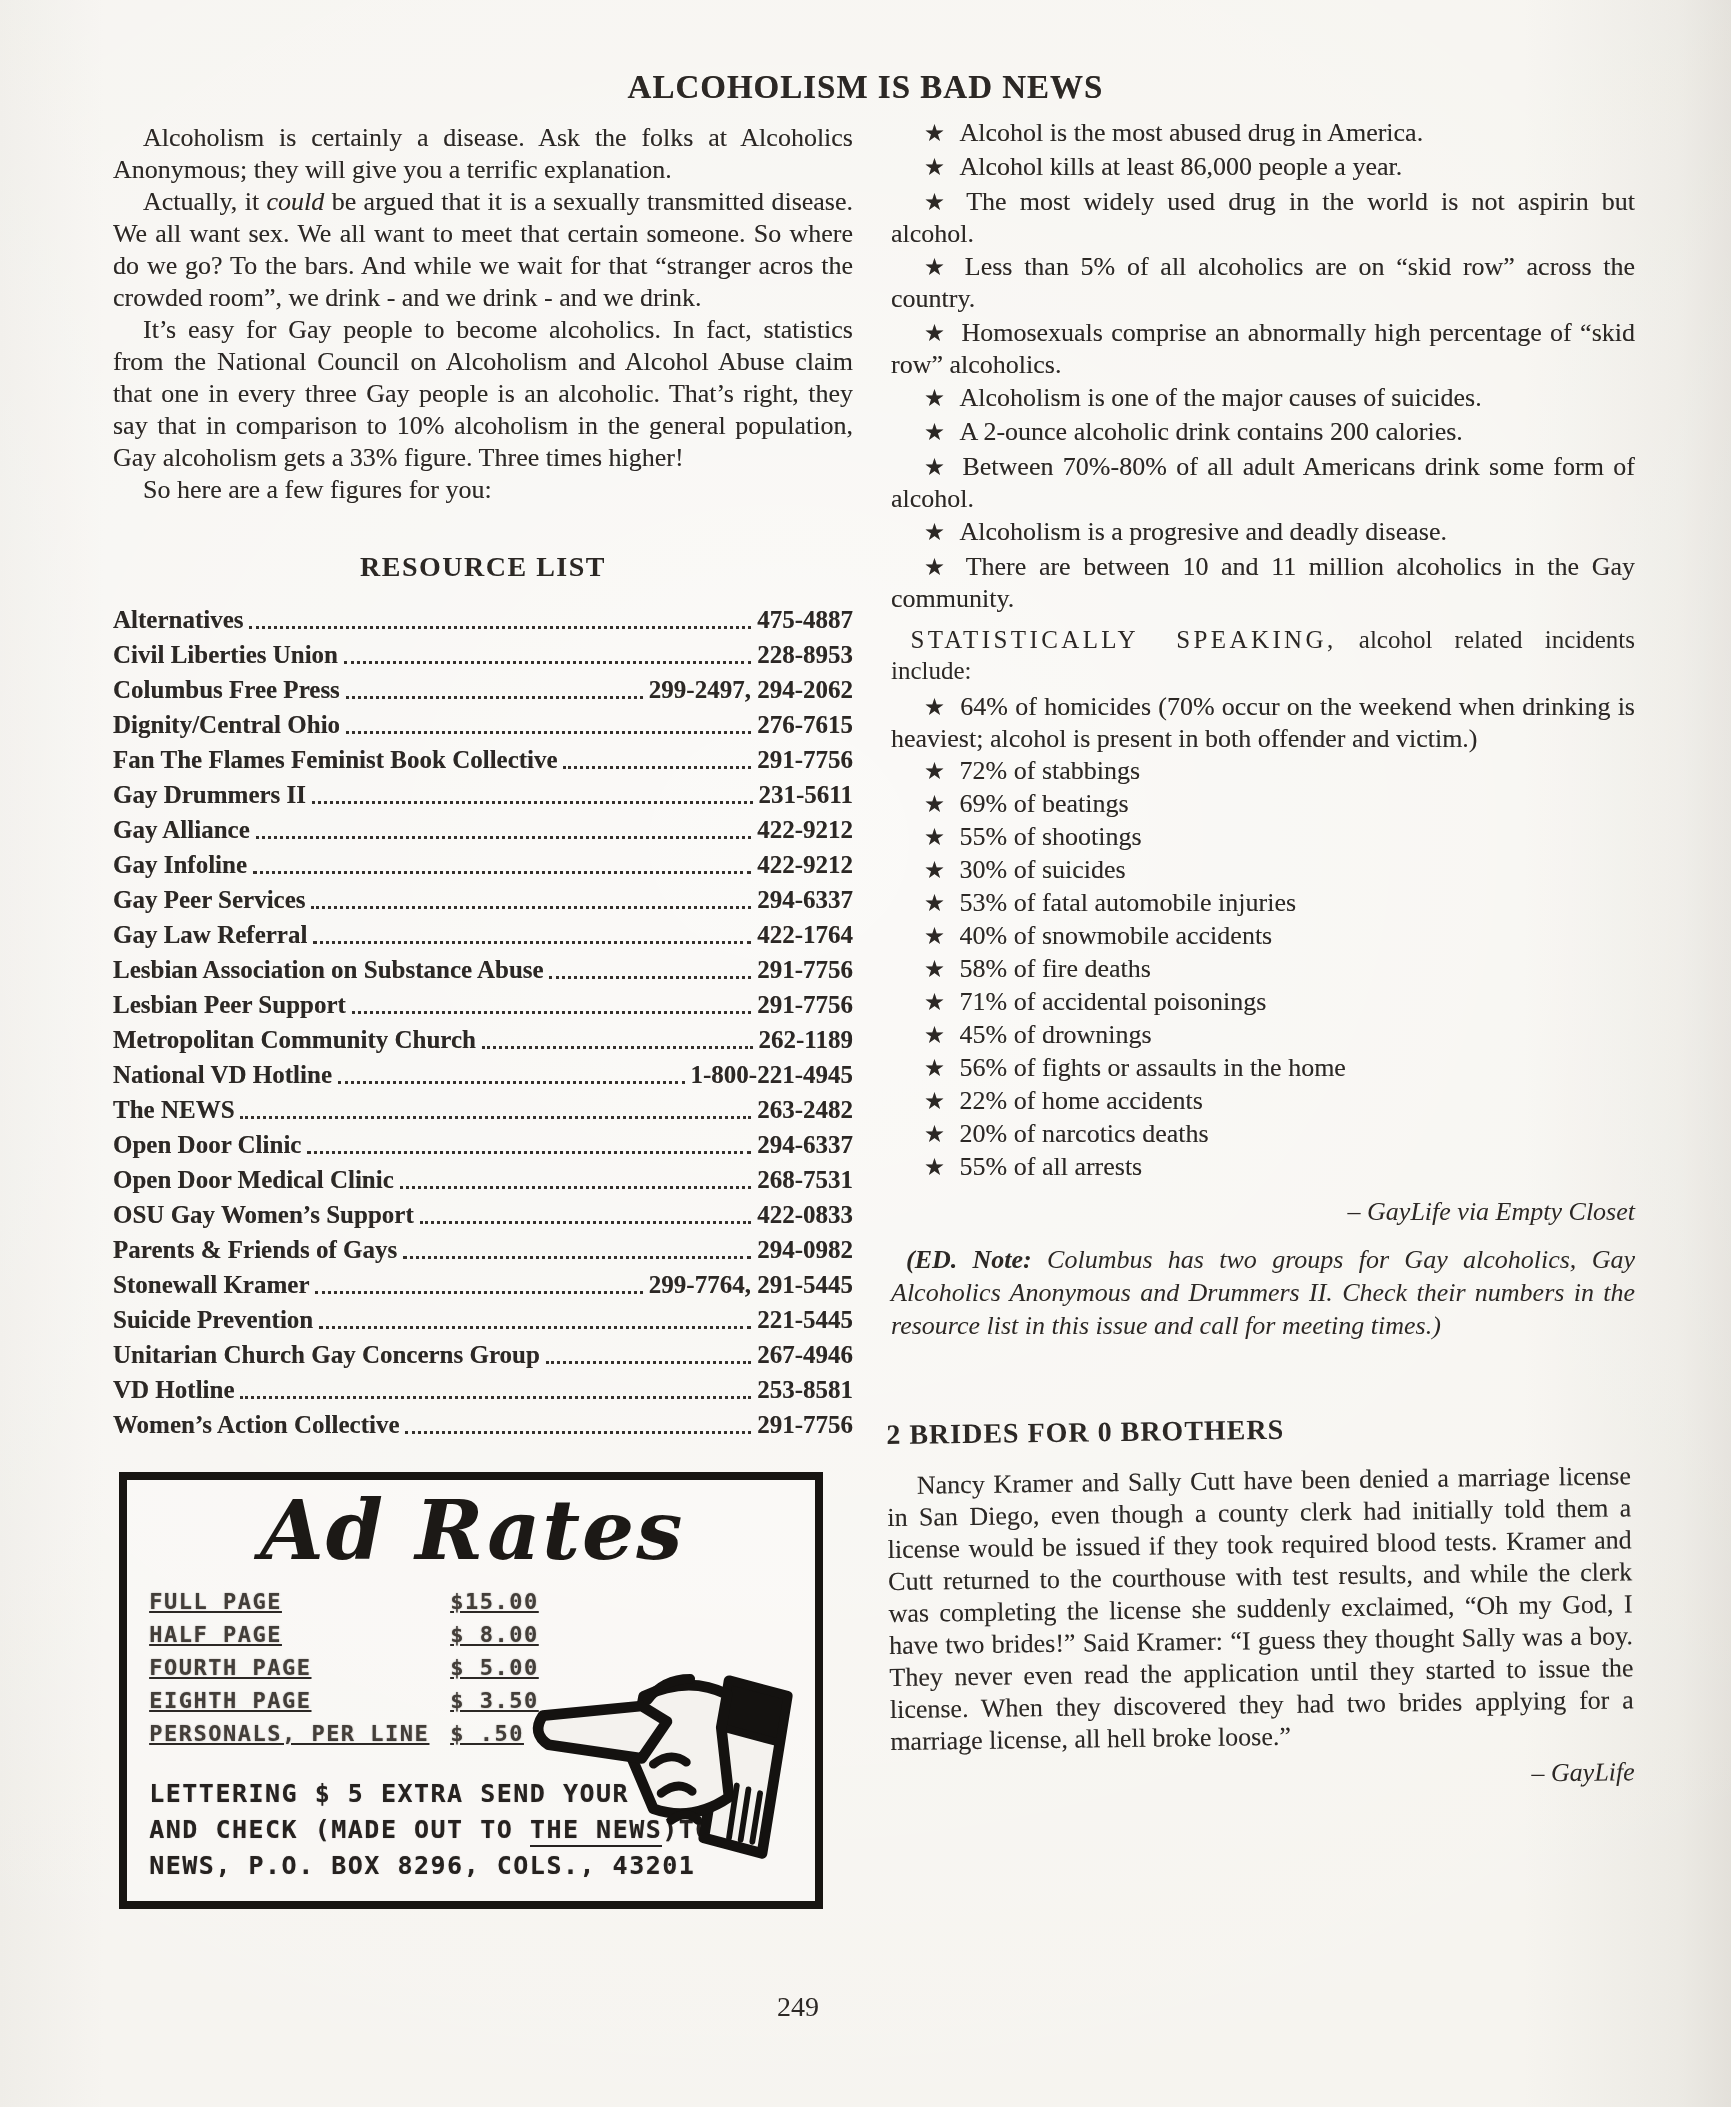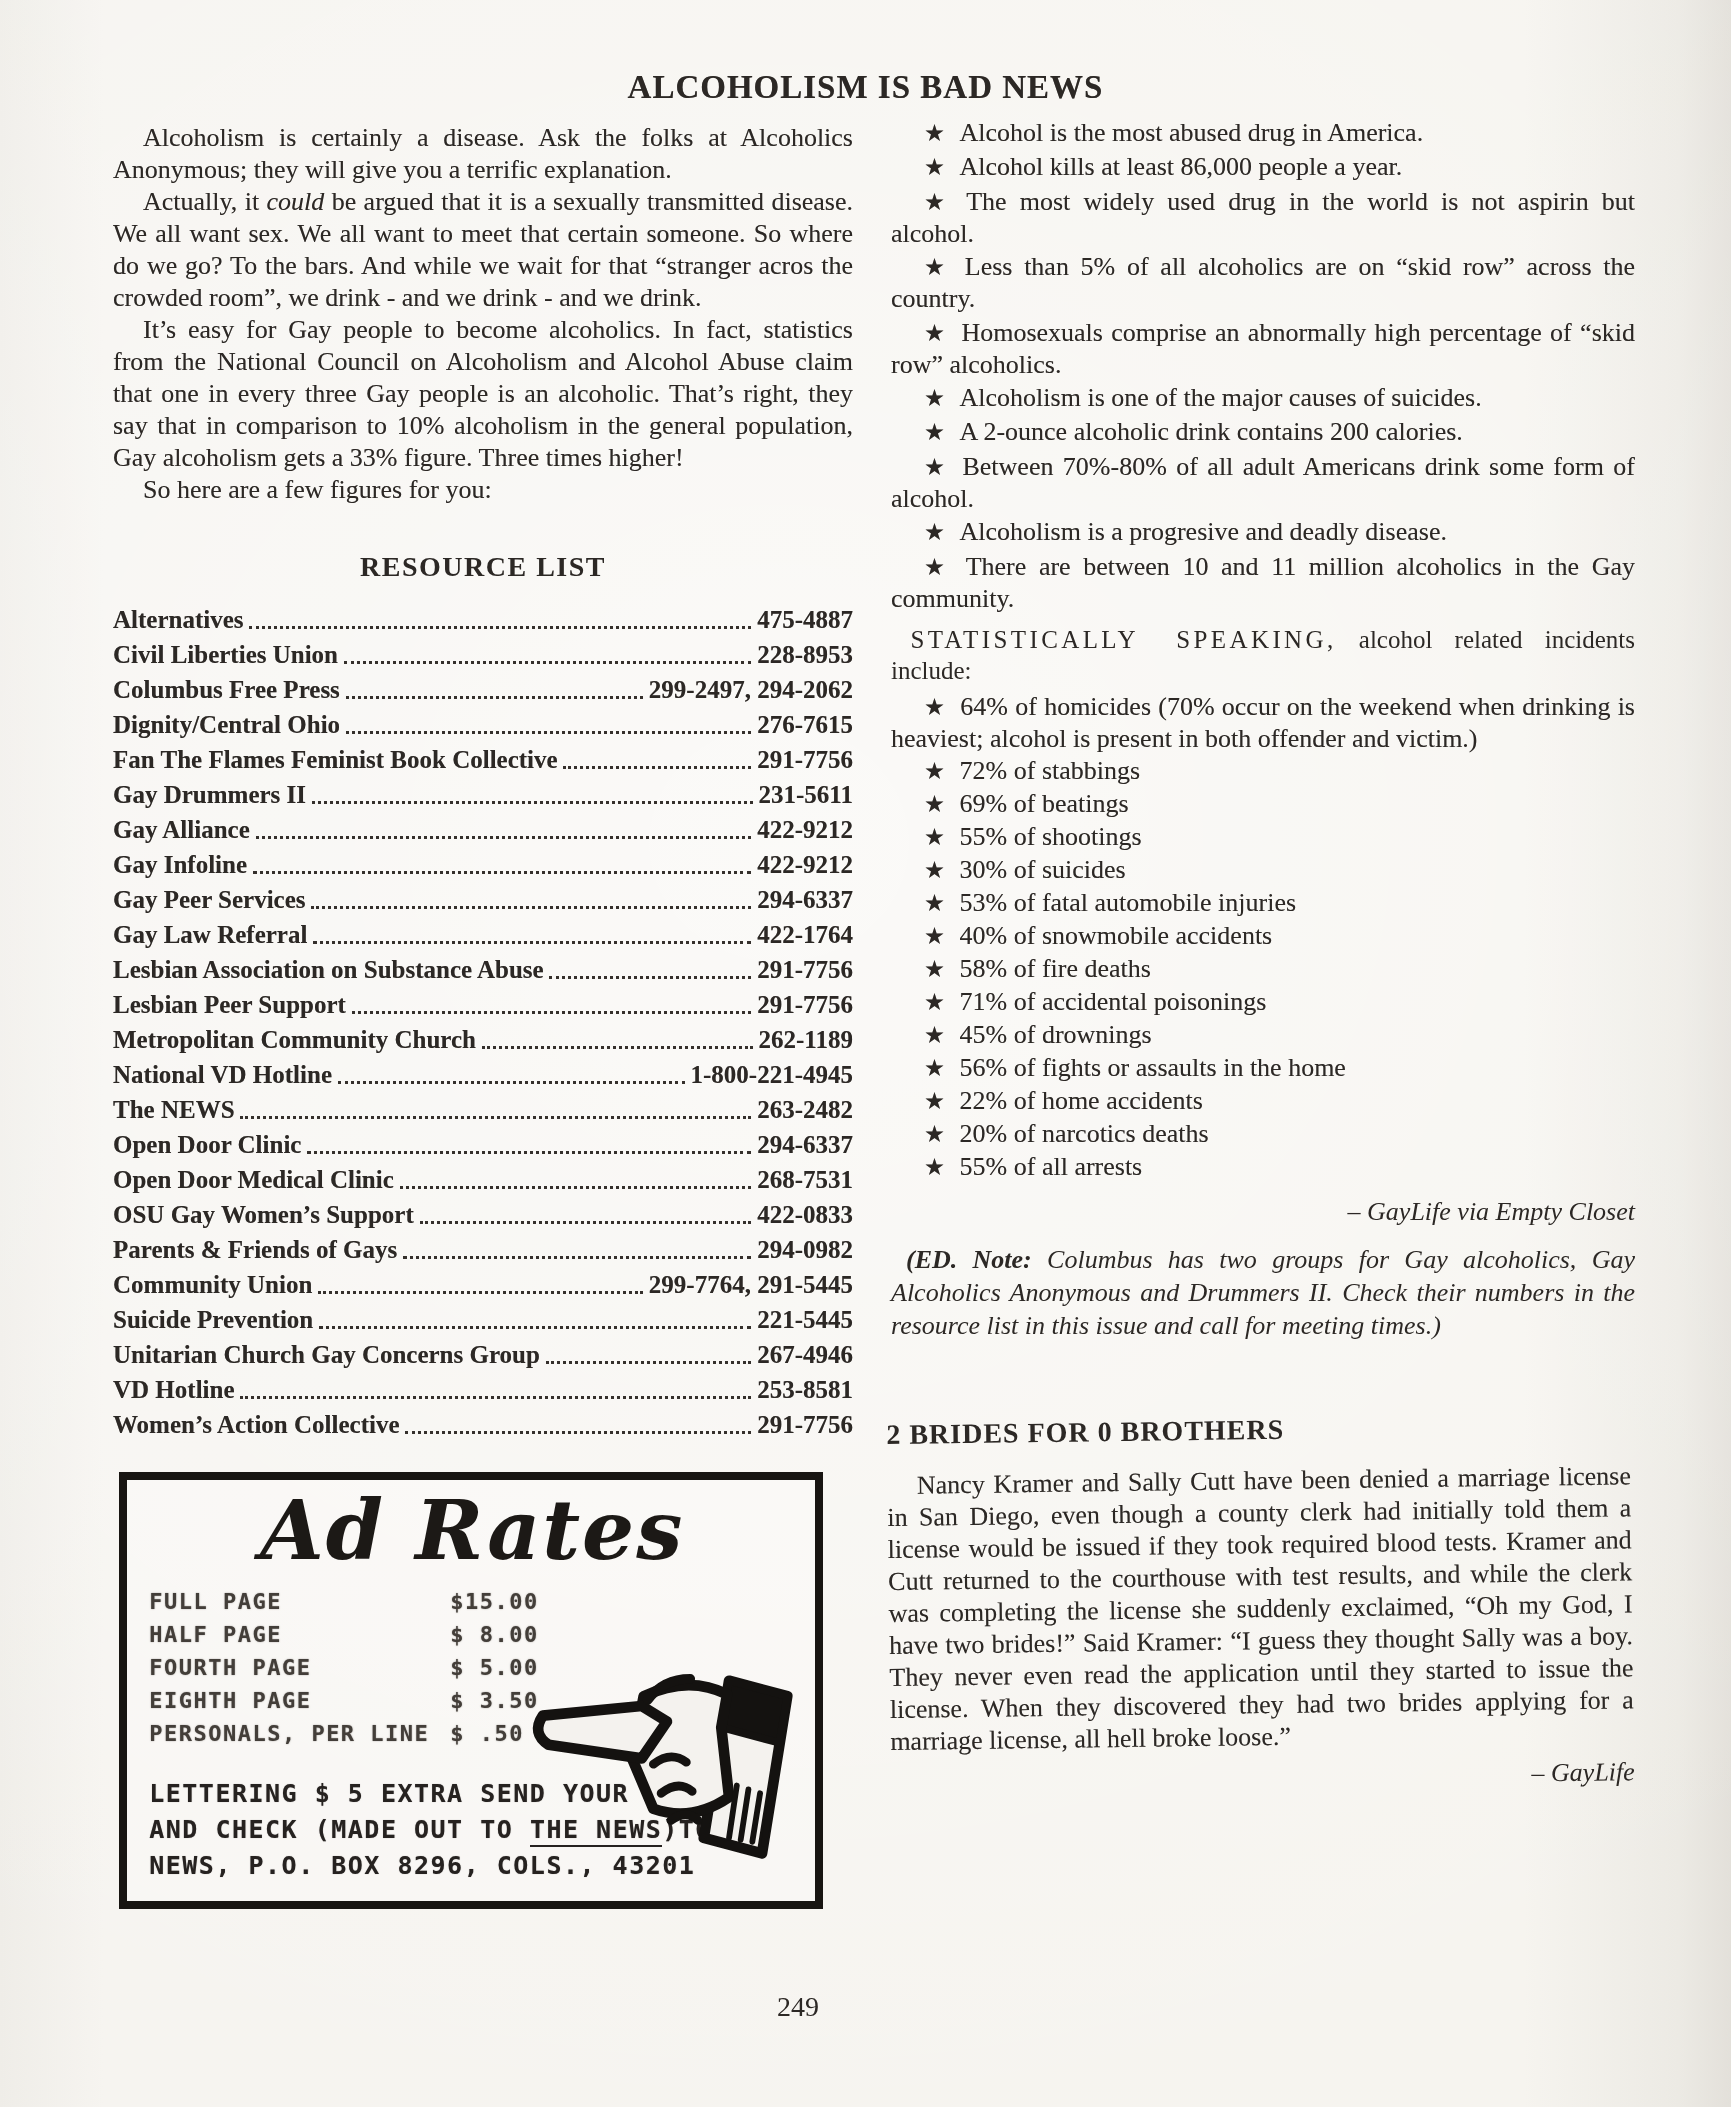--- a/index.html
+++ b/index.html
@@ -63,21 +63,21 @@
     background:rgba(255,255,255,.25);
   }
   .ad-title {
     text-align:center; margin:0 0 12.6px 0;
     font-family:"DejaVu Serif","Liberation Serif",serif;
     font-style:italic; font-weight:bold;
     font-size:82px; line-height:83px;
     letter-spacing:1.9px;
     color:#1c1916;
   }
-  .rates { width:418px; }
+  .rates { width:418px;text-decoration:underline; }
   .rate-row {
     display:flex;
     font-family:"DejaVu Sans Mono","Liberation Mono",monospace;
     font-weight:bold; font-size:22px; line-height:33px;
     letter-spacing:1.5px; color:#433e39;
     text-shadow:0 0 1.5px rgba(67,62,57,.55);
   }
   .rate-label { flex:0 0 301px; }
   .rate-price { }
   .ad-note {
@@ -233,21 +233,21 @@
           <span class="res-name">OSU Gay Women’s Support</span>
           <span class="res-dots"></span>
           <span class="res-num">422-0833</span>
         </div>
       <div class="res-row">
           <span class="res-name">Parents &amp; Friends of Gays</span>
           <span class="res-dots"></span>
           <span class="res-num">294-0982</span>
         </div>
       <div class="res-row">
-          <span class="res-name">Community Union</span>
+          <span class="res-name">Stonewall Kramer</span>
           <span class="res-dots"></span>
           <span class="res-num">299-7764, 291-5445</span>
         </div>
       <div class="res-row">
           <span class="res-name">Suicide Prevention</span>
           <span class="res-dots"></span>
           <span class="res-num">221-5445</span>
         </div>
       <div class="res-row">
           <span class="res-name">Unitarian Church Gay Concerns Group</span>

